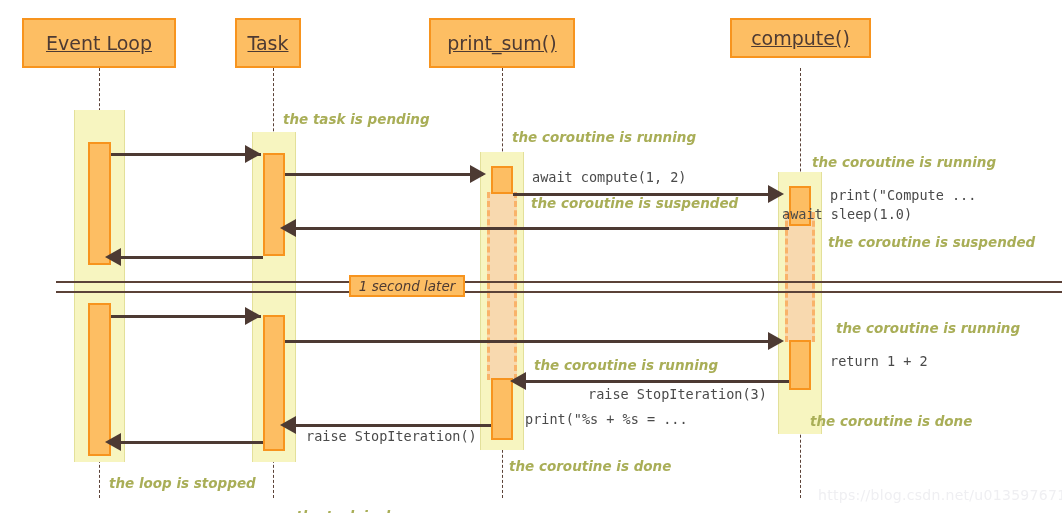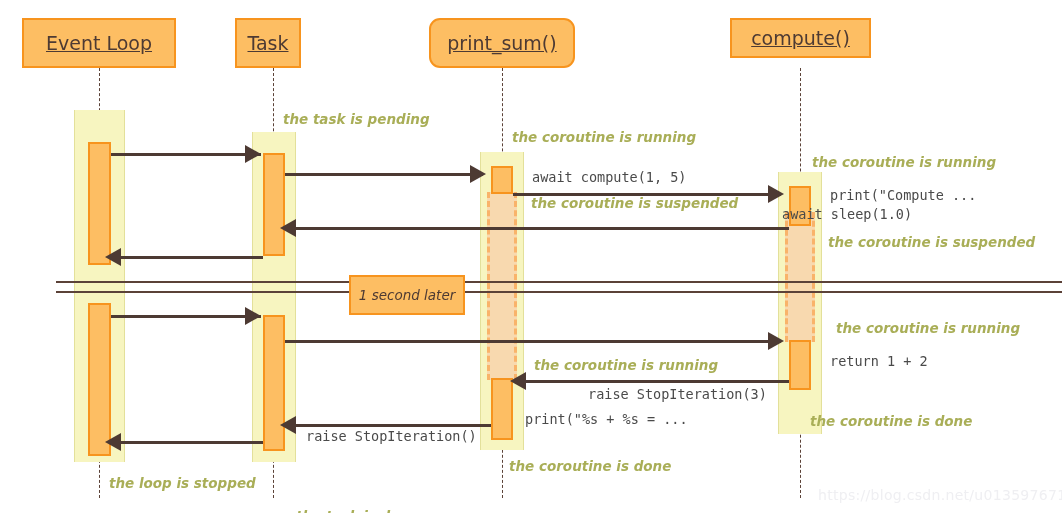--- a/index.html
+++ b/index.html
@@ -135,50 +135,50 @@
   <div class="ahead left" style="left:510px; top:372px;"></div>
 
   <div class="arrow" style="left:288px; top:424px; width:203px;"></div>
   <div class="ahead left" style="left:280px; top:416px;"></div>
 
   <div class="arrow" style="left:113px; top:441px; width:150px;"></div>
   <div class="ahead left" style="left:105px; top:433px;"></div>
 
   <div class="divline" style="left:56px; top:281px; width:1006px;"></div>
   <div class="divline" style="left:56px; top:291px; width:1006px;"></div>
-  <div class="delaybox" style="left:349px; top:275px; width:116px; height:40px;">
+  <div class="delaybox" style="left:349px; top:275px; width:116px; height:22px;">
     <span>1 second later</span>
   </div>
 
   <div class="phead" style="left:22px;  top:18px; width:154px; height:50px;">
     <span>Event Loop</span>
   </div>
   <div class="phead" style="left:235px; top:18px; width:66px;  height:50px;">
     <span>Task</span>
   </div>
-  <div class="phead" style="left:429px; top:18px; width:146px; height:50px;border-radius:11px;">
+  <div class="phead" style="left:429px; top:18px; width:146px; height:50px;">
     <span>print_sum()</span>
   </div>
   <div class="phead" style="left:730px; top:18px; width:141px; height:40px;">
     <span>compute()</span>
   </div>
 
   <div class="note" style="left:283px; top:111px;">the task is pending</div>
   <div class="note" style="left:512px; top:129px;">the coroutine is running</div>
   <div class="note" style="left:812px; top:154px;">the coroutine is running</div>
   <div class="note" style="left:531px; top:195px;">the coroutine is suspended</div>
   <div class="note" style="left:828px; top:234px;">the coroutine is suspended</div>
   <div class="note" style="left:836px; top:320px;">the coroutine is running</div>
   <div class="note" style="left:534px; top:357px;">the coroutine is running</div>
   <div class="note" style="left:810px; top:413px;">the coroutine is done</div>
   <div class="note" style="left:509px; top:458px;">the coroutine is done</div>
   <div class="note" style="left:296px; top:464px;margin-top:44px;">the task is done</div>
   <div class="note" style="left:109px; top:475px;">the loop is stopped</div>
 
-  <div class="msg" style="left:532px; top:169px;">await compute(1, 5)</div>
+  <div class="msg" style="left:532px; top:169px;">await compute(1, 2)</div>
   <div class="msg" style="left:830px; top:187px;">print("Compute ...</div>
   <div class="msg" style="left:782px; top:206px;">await sleep(1.0)</div>
   <div class="msg" style="left:830px; top:353px;">return 1 + 2</div>
   <div class="msg" style="left:588px; top:386px;">raise StopIteration(3)</div>
   <div class="msg" style="left:525px; top:411px;">print("%s + %s = ...</div>
   <div class="msg" style="left:306px; top:428px;">raise StopIteration()</div>
 
   <div class="wm" style="left:818px; top:487px;">https://blog.csdn.net/u013597671</div>
 
 </div>

